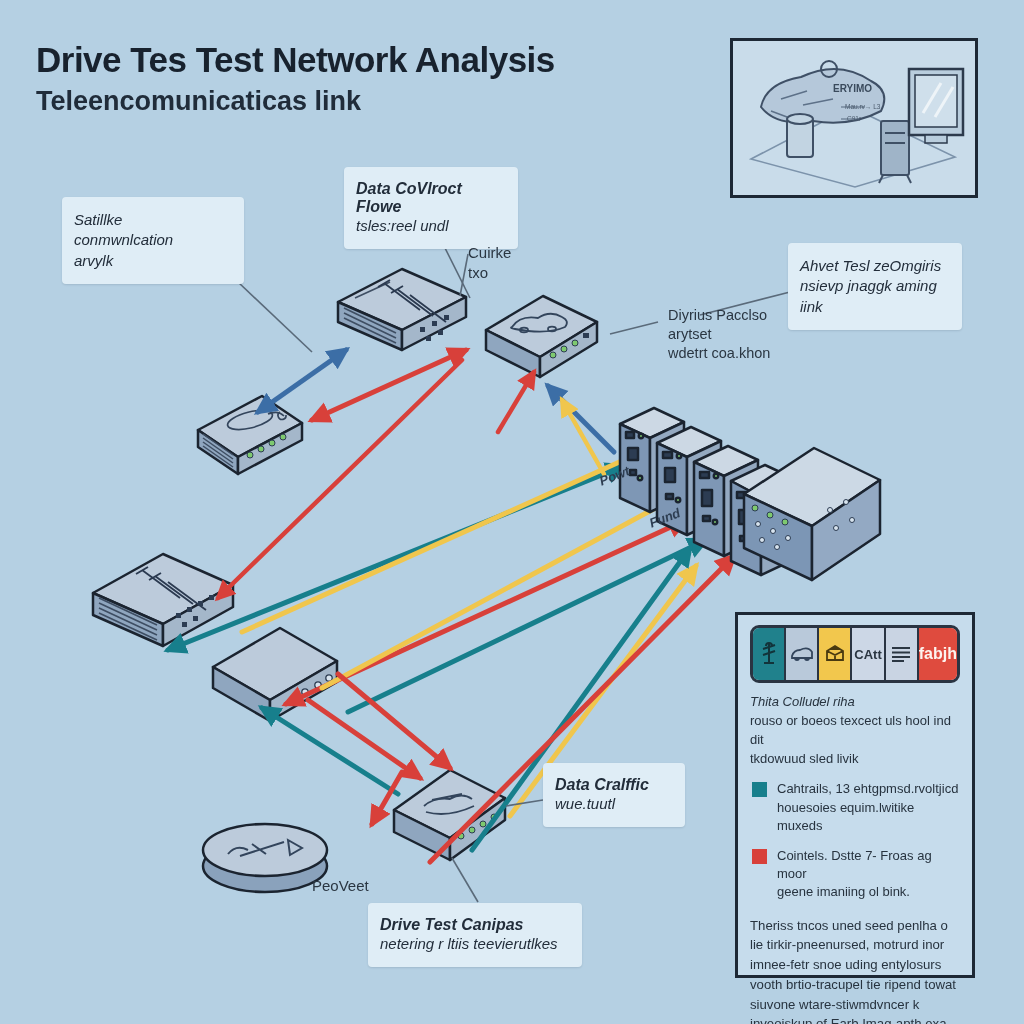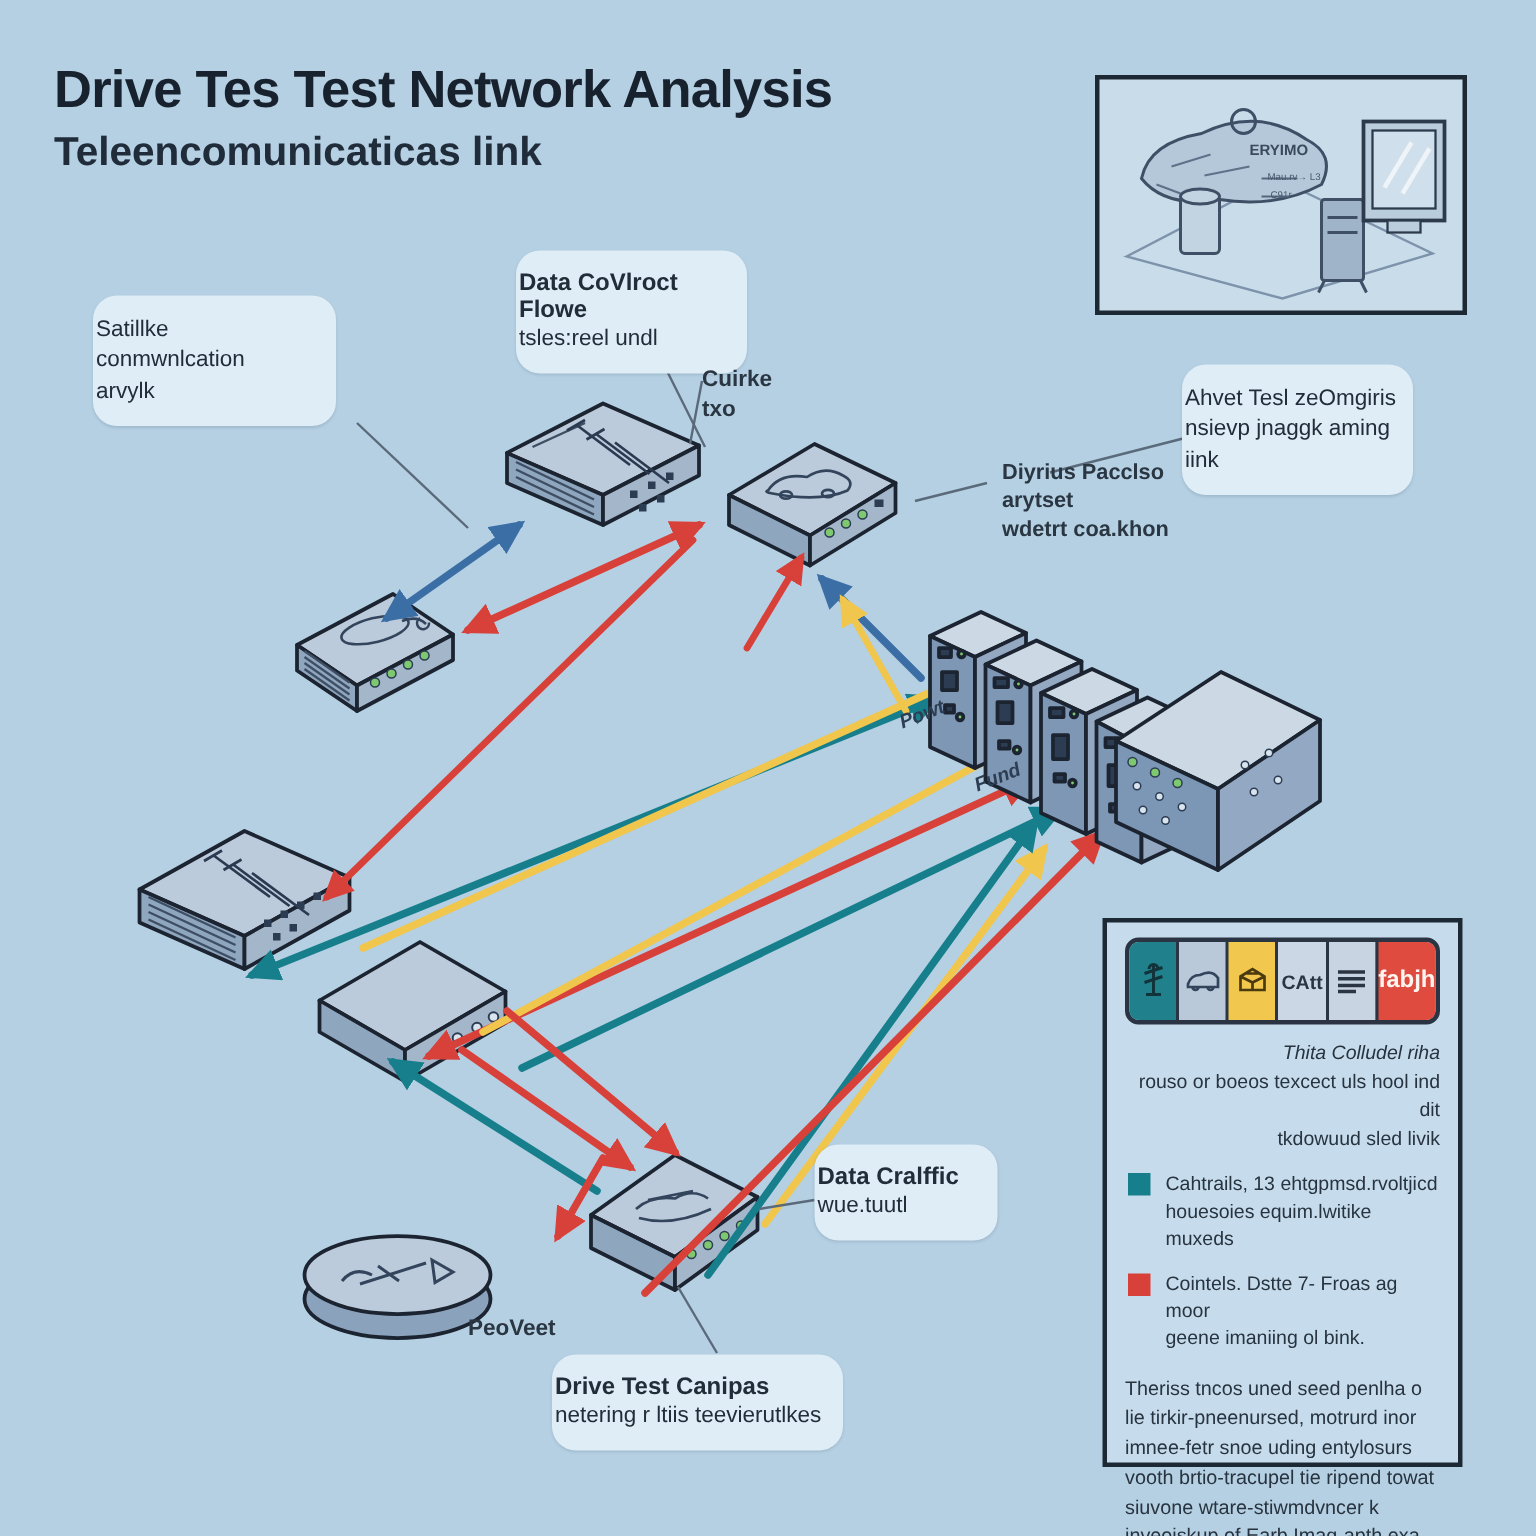--- a/index.html
+++ b/index.html
@@ -2,31 +2,31 @@
 <html><head>
 <meta charset="utf-8">
 <style>
   html,body{margin:0;padding:0;}
   body{font-family:"Liberation Sans","DejaVu Sans",sans-serif;}
   #canvas{position:relative;width:1024px;height:1024px;background:#b5d0e3;overflow:hidden;}
   #diagram-svg{position:absolute;left:0;top:0;z-index:1;}
   .ov{position:absolute;z-index:2;}
   .title{font-size:35px;font-weight:bold;color:#18222e;letter-spacing:-0.5px;}
   .subtitle{font-size:27px;font-weight:bold;color:#202c3a;margin-top:6px;}
-  .callout{background:#dfedf6;border-radius:16px;padding:13px 2px;color:#222d3a;box-shadow:0 1px 2px rgba(40,60,80,.15);}
+  .callout{background:#dfedf6;border-radius:4px;padding:13px 12px;color:#222d3a;box-shadow:0 1px 2px rgba(40,60,80,.15);font-style:italic;}
   .callout .l1{font-size:16px;font-weight:bold;}
   .callout .ln{font-size:15px;line-height:1.35;}
-  .plain-label{color:#2a3642;font-size:15px;line-height:1.3;font-weight:bold;}
+  .plain-label{color:#2a3642;font-size:15px;line-height:1.3;}
   .rot{transform:rotate(-21deg);transform-origin:left center;font-style:italic;font-weight:bold;font-size:13px;color:#2e3e52;}
   .inset{background:#c9dcea;border:3px solid #1d2835;width:242px;height:154px;}
   .legend{background:#c6dcec;border:3px solid #1d2835;width:240px;height:366px;box-sizing:border-box;padding:10px 12px;color:#27333f;}
   .tile-strip{display:flex;height:52px;border:3px solid #2a3442;border-radius:9px;overflow:hidden;background:#ccd7e6;}
   .tile{flex:1;display:flex;align-items:center;justify-content:center;border-left:2px solid #2a3442;font-size:13px;font-weight:bold;color:#2b3642;}
   .tile:first-child{border-left:none;}
-  .legend-intro{margin-top:10px;font-size:13px;line-height:1.45;text-align:right;}
+  .legend-intro{margin-top:10px;font-size:13px;line-height:1.45;}
   .legend-intro .i1{font-style:italic;}
   .legend-item{display:flex;margin-top:12px;font-size:13px;line-height:1.4;}
   .swatch{width:15px;height:15px;margin:2px 10px 0 2px;flex:0 0 auto;}
   .legend-par{margin-top:14px;font-size:13.2px;line-height:1.5;}
 </style>
 </head>
 <body>
 
 <div id="canvas">
 
@@ -279,21 +279,21 @@
     <line x1="543" y1="800" x2="506" y2="806"></line>
     <line x1="478" y1="902" x2="452" y2="858"></line>
   </g>
 </svg>
 
 <div class="ov" style="left:36px;top:40px;">
   <div class="title">Drive Tes Test Network Analysis</div>
   <div class="subtitle">Teleencomunicaticas link</div>
 </div>
 
-<div class="ov inset" style="left:730px;top:38px;margin-top:12px;">
+<div class="ov inset" style="left:730px;top:38px;">
   <svg width="236" height="148" viewBox="0 0 236 148">
     <path d="M18,118 L118,66 L222,116 L122,146 Z" fill="none" stroke="#7c93ab" stroke-width="1.6"></path>
     <path d="M28,66 Q33,42 68,36 Q106,18 138,40 Q158,50 148,70 Q118,86 80,80 Q44,86 28,66 Z" fill="#b5c8da" stroke="#3f5066" stroke-width="2"></path>
     <circle cx="96" cy="28" r="8" fill="none" stroke="#3f5066" stroke-width="2"></circle>
     <path d="M48,58 l26,-8 M70,64 l30,-6 M38,70 l16,6" stroke="#5d7188" stroke-width="1.5" fill="none"></path>
     <g stroke="#3f5066" stroke-width="2" fill="#c2d4e2">
       <rect x="54" y="78" width="26" height="38" rx="3"></rect>
       <ellipse cx="67" cy="78" rx="13" ry="5"></ellipse>
     </g>
     <g stroke="#3f5066" stroke-width="2" fill="#9fb4c8">

